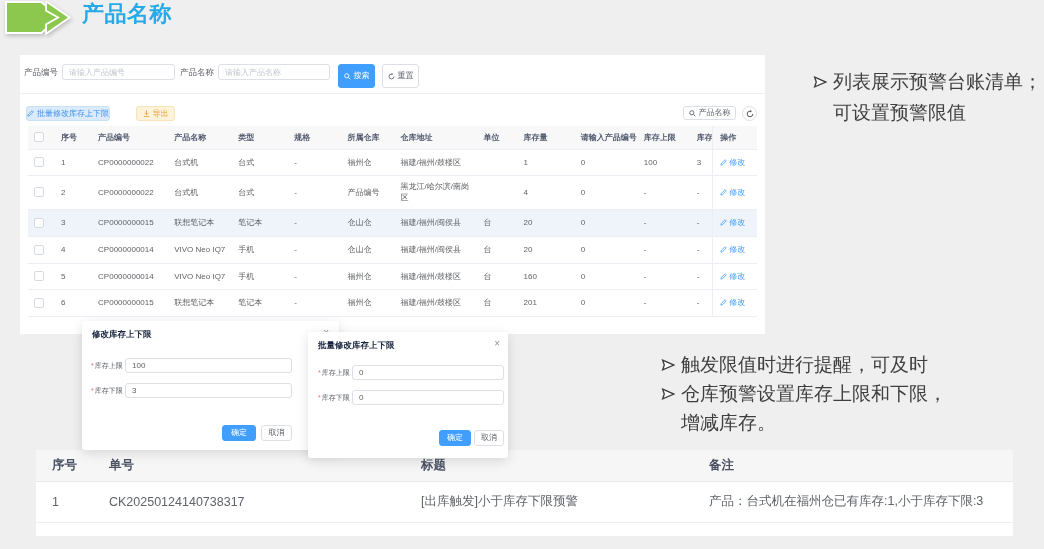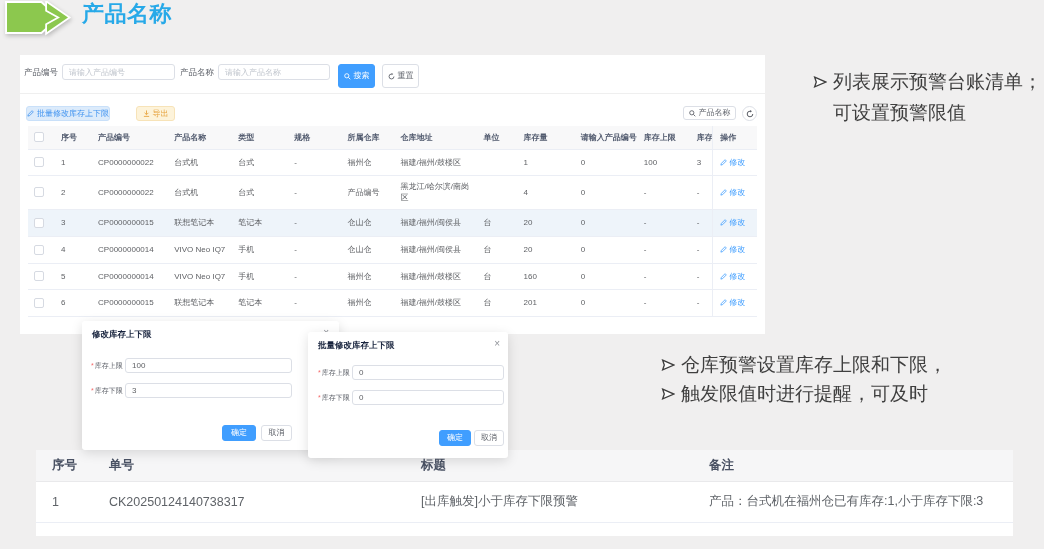--- a/index.html
+++ b/index.html
@@ -348,27 +348,31 @@
     <svg class="bullet empty" viewBox="0 0 14 14"></svg>
     <span>可设置预警限值</span>
   </div>
 </div>
 
 <div class="note note-bot">
   <div class="ln">
     <svg class="bullet" viewBox="0 0 14 14">
         <path d="M2.5,3 L13,7.5 L2.5,12 L4,7.5 Z" fill="#fdfdfd" stroke="#3d3d3d" stroke-width="1.25" stroke-linejoin="miter"></path>
       </svg>
-    <span>仓库预警设置库存上限和下限，</span>
+    <span>触发限值时进行提醒，可及时</span>
   </div>
   <div class="ln">
     <svg class="bullet" viewBox="0 0 14 14">
         <path d="M2.5,3 L13,7.5 L2.5,12 L4,7.5 Z" fill="#fdfdfd" stroke="#3d3d3d" stroke-width="1.25" stroke-linejoin="miter"></path>
       </svg>
-    <span>触发限值时进行提醒，可及时</span>
+    <span>仓库预警设置库存上限和下限，</span>
+  </div>
+  <div class="ln">
+    <svg class="bullet empty" viewBox="0 0 14 14"></svg>
+    <span>增减库存。</span>
   </div>
 </div>
 
 <div class="modal" style="left:82px; top:321px; width:257px; height:129px;">
   <div class="modal-title">修改库存上下限</div>
   <span class="modal-close" style="right:10px;">×</span>
   <div class="mfield-label" style="left:9px; top:37px;"><span class="star">*</span><span>库存上限</span></div>
   <input class="inp" style="left: 43px; top: 37px; width: 167px; height: 15px;" value="100">
   <div class="mfield-label" style="left:9px; top:62px;"><span class="star">*</span><span>库存下限</span></div>
   <input class="inp" style="left: 43px; top: 62px; width: 167px; height: 15px;" value="3">

